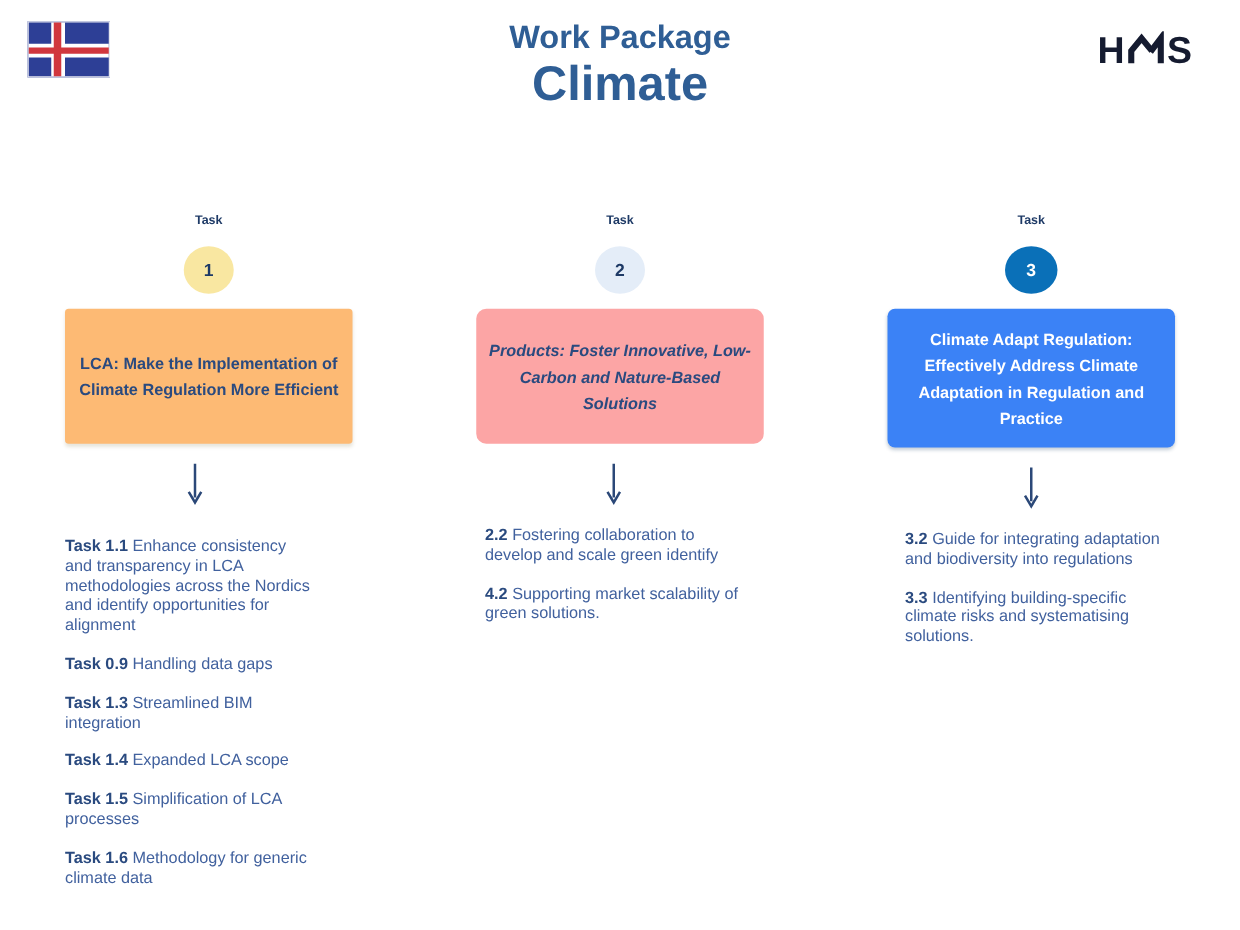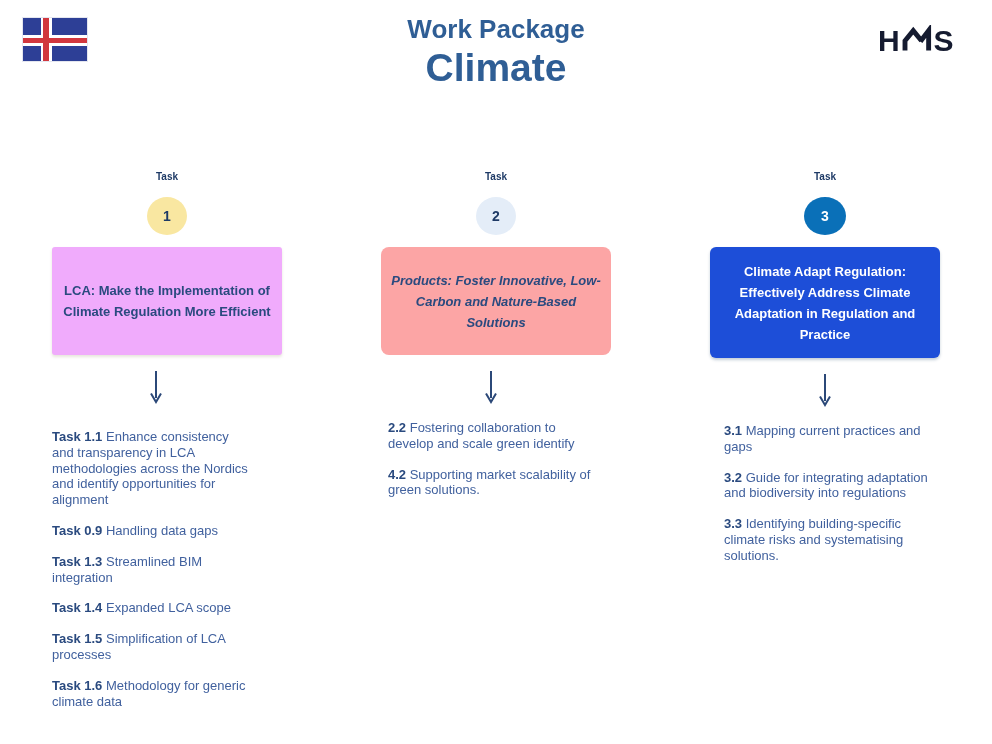--- a/index.html
+++ b/index.html
@@ -29,23 +29,23 @@
 
   .task-label{font-size:10px;font-weight:bold;color:#1E3A66;text-align:center;line-height:18px;}
   .circle{width:40px;height:38px;border-radius:50%;margin:11px auto 0;display:flex;align-items:center;justify-content:center;
           font-size:14px;font-weight:bold;}
   .c1{background:#F9E7A1;color:#1E3A66;}
   .c2{background:#E4EDF8;color:#1E3A66;}
   .c3{background:#0A70B8;color:#ffffff;width:42px;}
 
   .box{margin-top:12px;min-height:108px;box-sizing:border-box;padding:8px 10px;display:flex;align-items:center;justify-content:center;
        text-align:center;font-size:13px;font-weight:bold;line-height:21px;}
-  .b1{background:#f0abfc;color:#2A4A7F;border-radius:3px;box-shadow:0 2px 3px rgba(120,110,60,.18);}
+  .b1{background:#fdba74;color:#2A4A7F;border-radius:3px;box-shadow:0 2px 3px rgba(120,110,60,.18);}
   .b2{background:#fca5a5;color:#2A4A7F;border-radius:8px;font-style:italic;}
-  .b3{background:#1d4ed8;color:#ffffff;border-radius:6px;min-height:111px;box-shadow:0 2px 3px rgba(20,60,100,.25);}
+  .b3{background:#3b82f6;color:#ffffff;border-radius:6px;min-height:111px;box-shadow:0 2px 3px rgba(20,60,100,.25);}
 
   .arrow-wrap{margin-top:14px;text-align:center;height:38px;}
   .col1 .arrow-wrap{transform:translateX(-11px);}
   .col2 .arrow-wrap{transform:translateX(-5px);}
   .arrow-wrap svg{display:inline-block;}
 
   .items{margin-top:22px;}
   .col2 .items{margin-top:13px;margin-left:7px;width:205px;}
   .col3 .items{margin-top:13px;margin-left:14px;width:215px;}
   .col1 .items{width:200px;}
@@ -125,17 +125,16 @@
   </div>
   <div class="box b3">
     <span>Climate Adapt Regulation: Effectively Address Climate Adaptation in Regulation and Practice</span>
   </div>
   <div class="arrow-wrap">
     <svg width="14" height="38" viewBox="0 0 14 38">
       <path d="M7 2 V29 M2 24.5 L7 33 L12 24.5" fill="none" stroke="#2B4878" stroke-width="2"></path>
     </svg>
   </div>
   <div class="items">
-    <p class="item"><b>3.1</b> <span>Mapping current practices and gaps</span></p>
     <p class="item"><b>3.2</b> <span>Guide for integrating adaptation and biodiversity into regulations</span></p>
     <p class="item"><b>3.3</b> <span>Identifying building-specific climate risks and systematising solutions.</span></p>
   </div>
 </section>
 
 </body></html>

